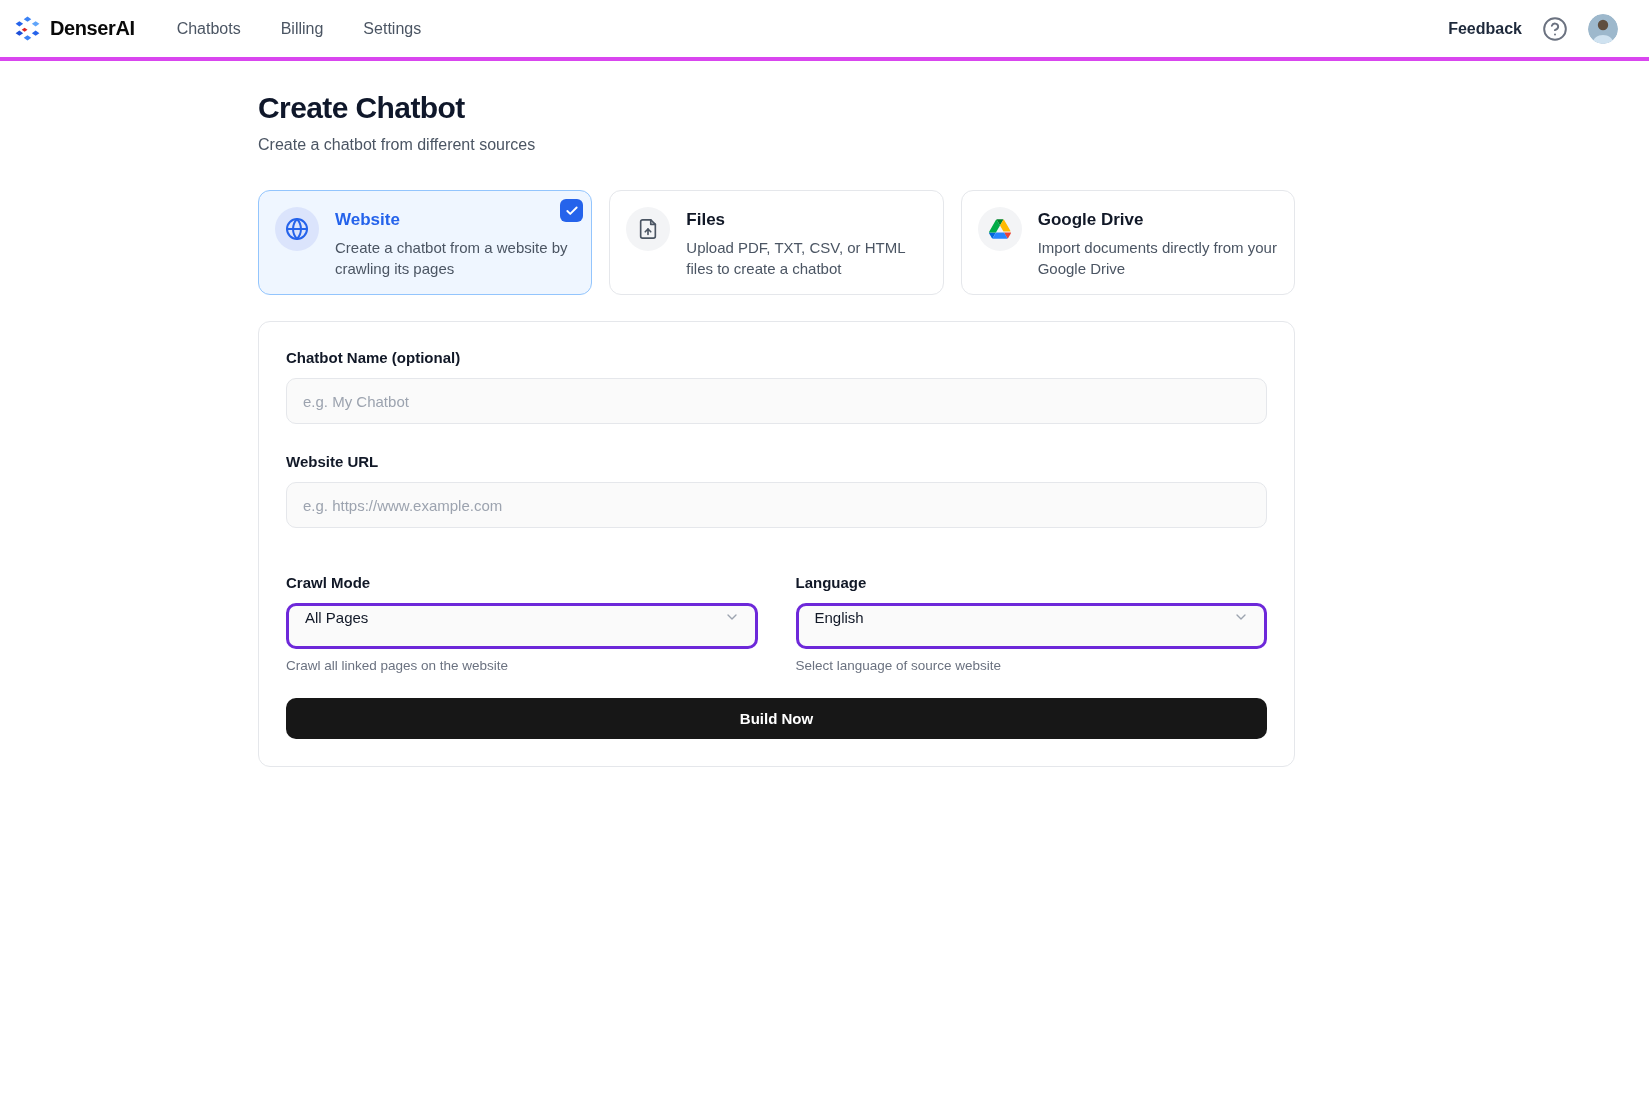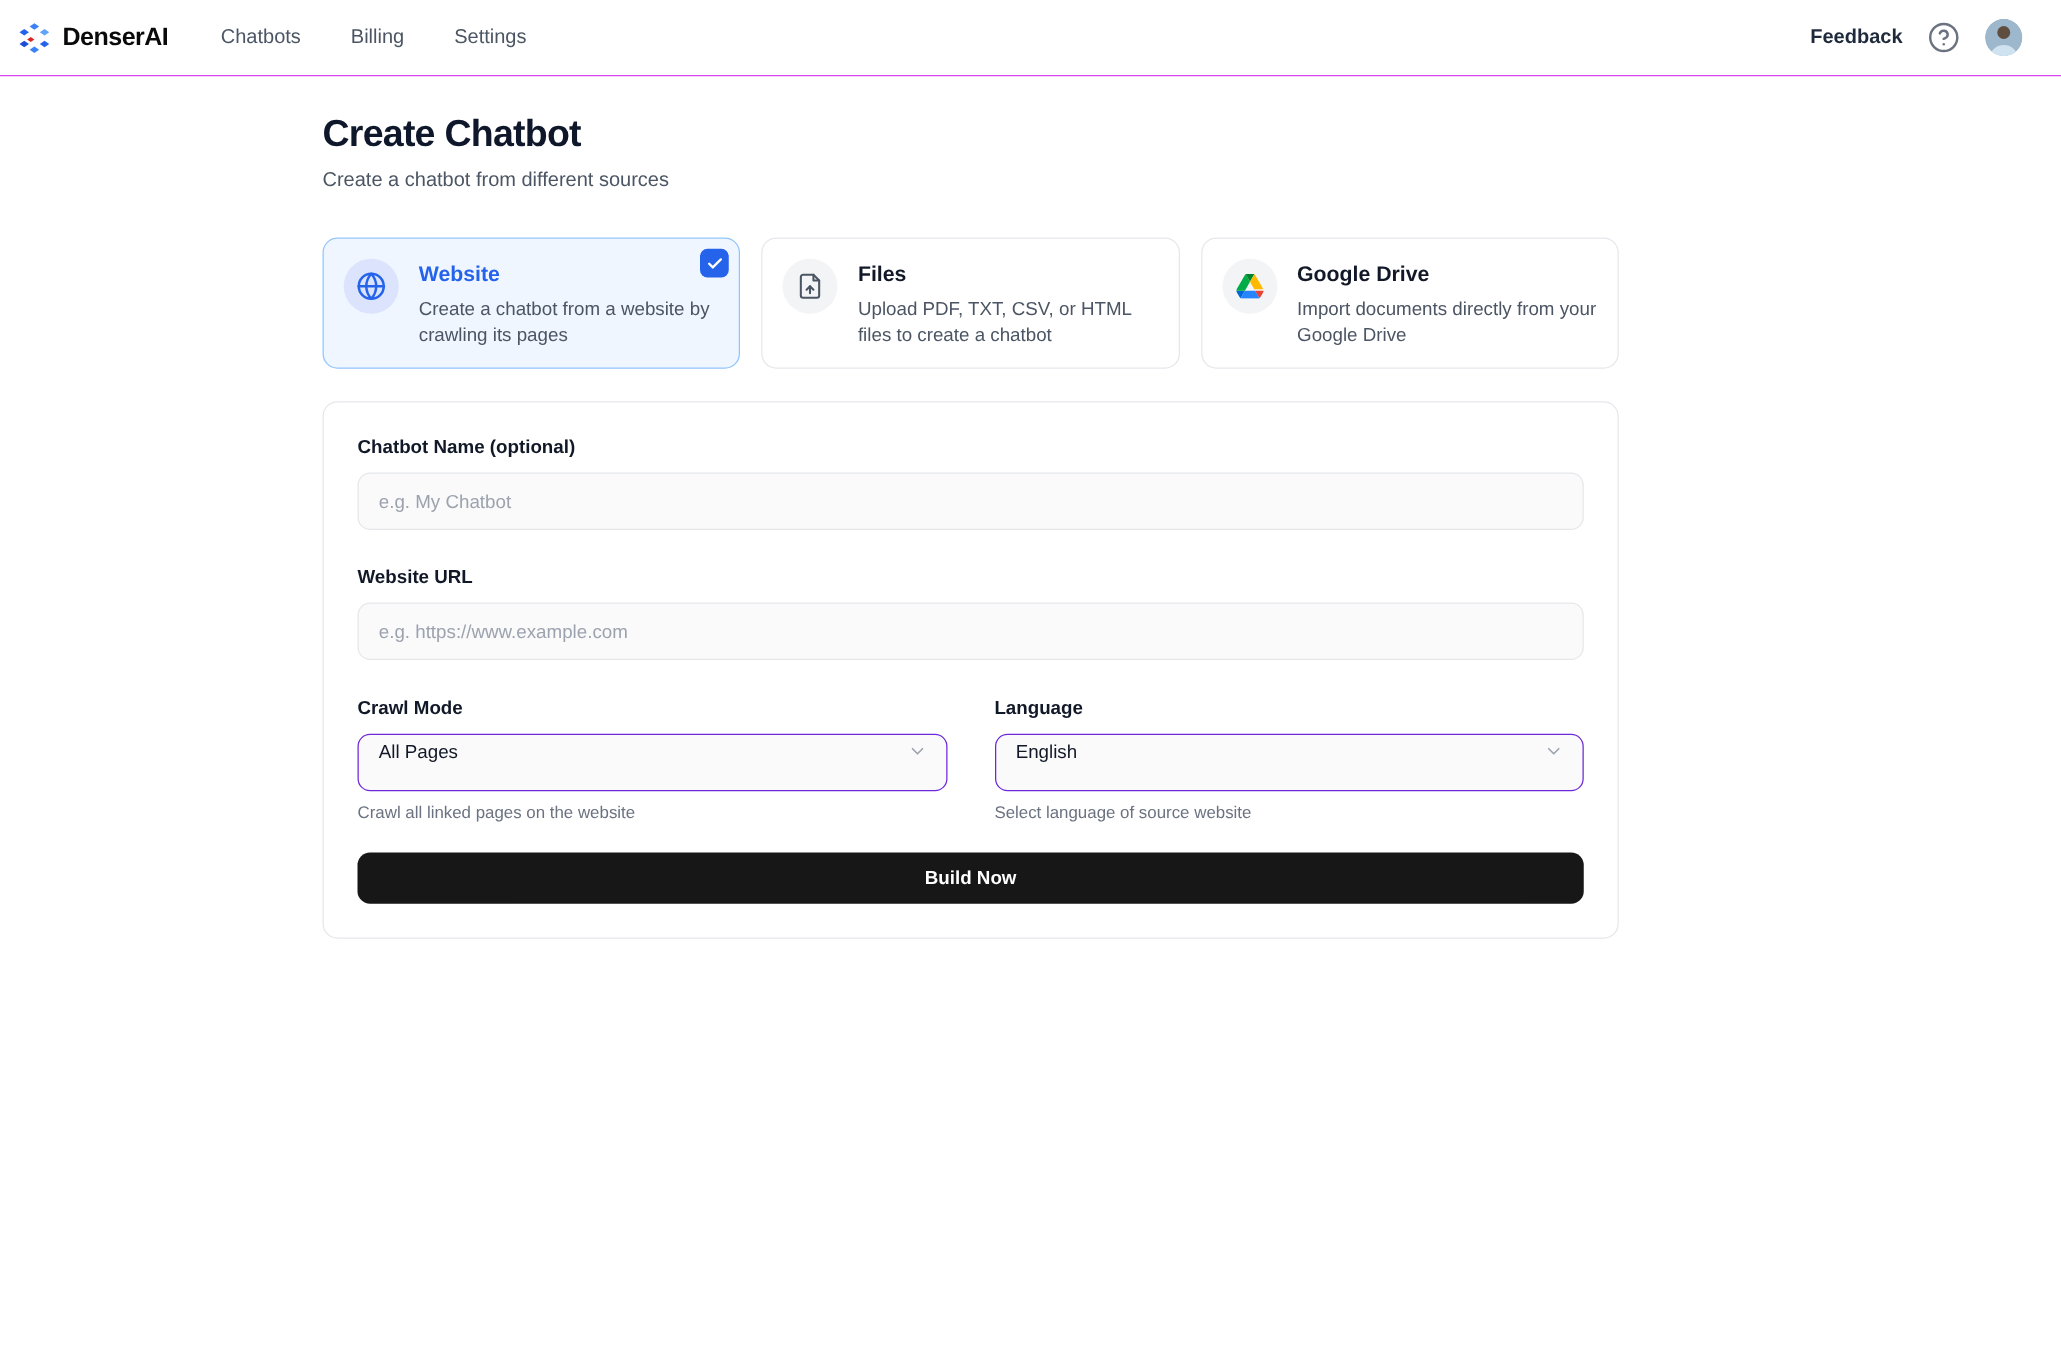--- a/index.html
+++ b/index.html
@@ -8,21 +8,21 @@
     font-family: "Liberation Sans", sans-serif;
     color: #111827;
     width: 1649px;
     height: 1094px;
     overflow: hidden;
   }
 
   
   .header {
     height: 61px;
-    border-bottom: 1px solid #d946ef;
+    border-bottom: 4px solid #d946ef;
     display: flex;
     align-items: center;
     padding: 0 31px 0 13px;
     background: #fff;
   }
   .brand {
     display: flex;
     align-items: center;
     gap: 8px;
     cursor: pointer;
@@ -162,29 +162,29 @@
     background: #fafafa;
     padding: 0 16px;
     font-family: "Liberation Sans", sans-serif;
     font-size: 15px;
     color: #111827;
     outline: none;
   }
   .text-input::placeholder { color: #9ca3af; }
   .field + .field { margin-top: 29px; }
   .field-row {
-    margin-top: 30px;
+    margin-top: 46px;
     display: grid;
     grid-template-columns: 1fr 1fr;
     gap: 38px;
   }
   .select-box {
     margin-top: 12px;
     height: 46px;
-    border: 1px solid #6d28d9;
+    border: 3px solid #6d28d9;
     border-radius: 10px;
     background: #fafafa;
     display: flex;
     align-items: center;
     justify-content: space-between;
     padding: 0 15px 18px 16px;
     cursor: pointer;
   }
   .select-value { font-size: 15px; font-weight: 500; color: #111827; }
   .field-hint {

